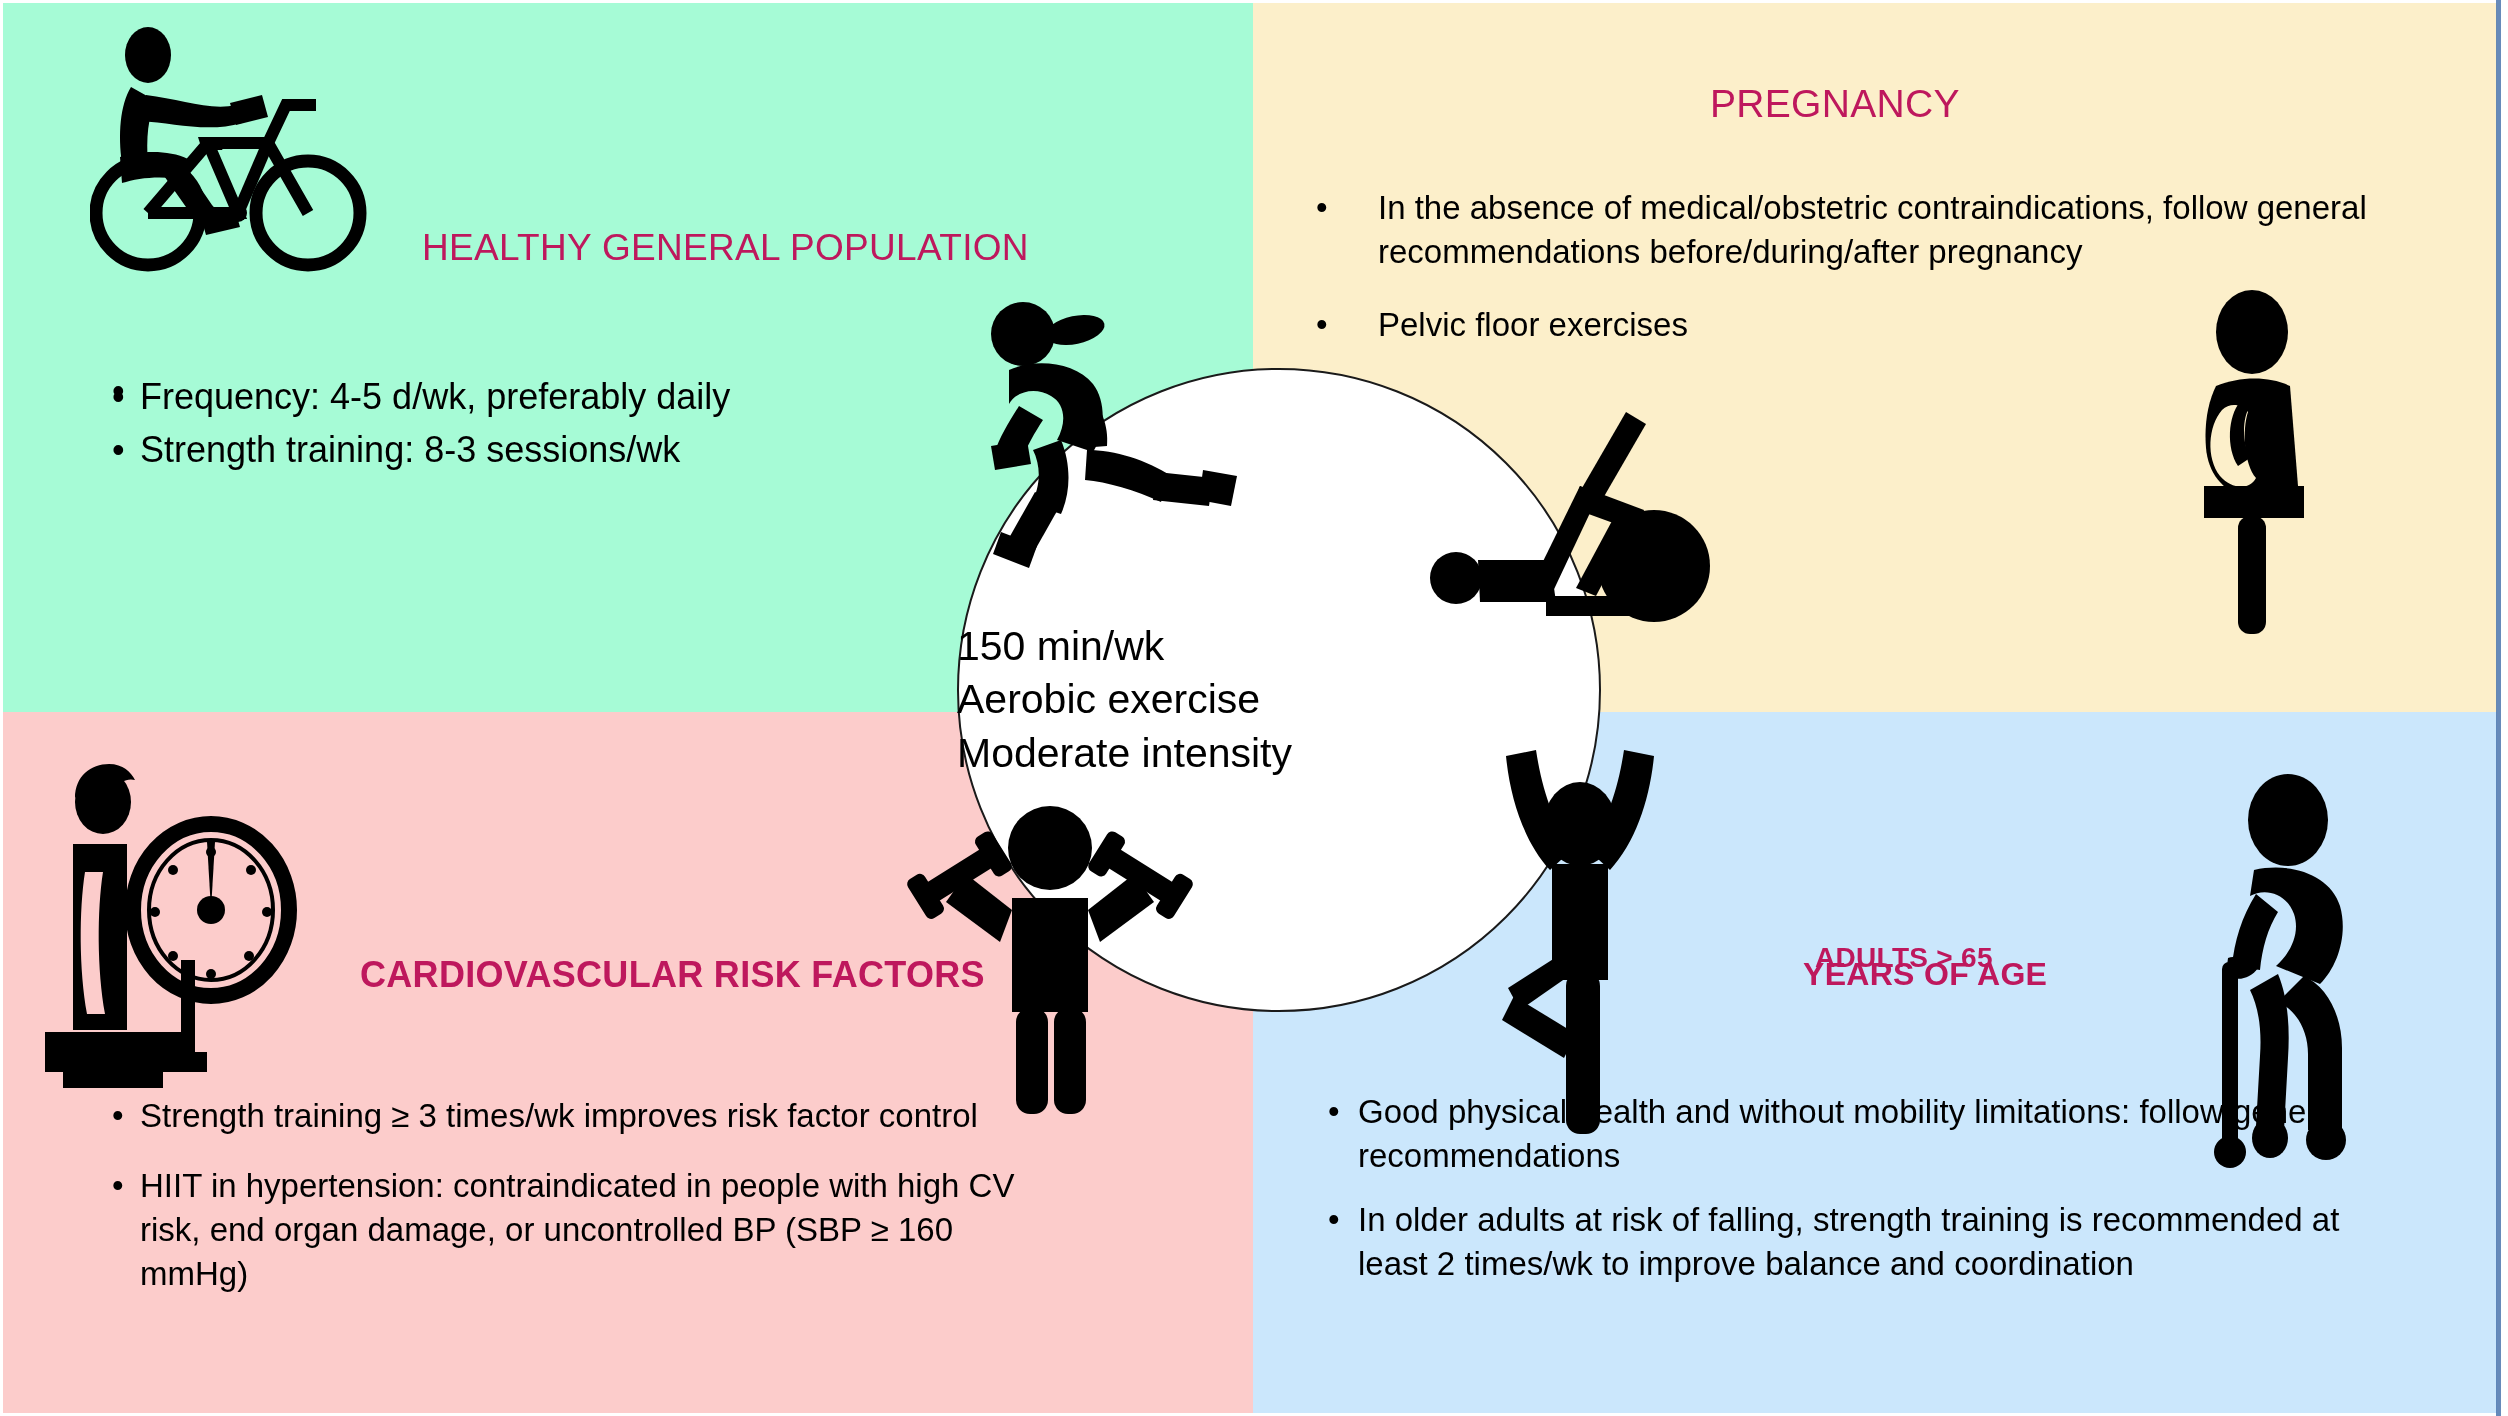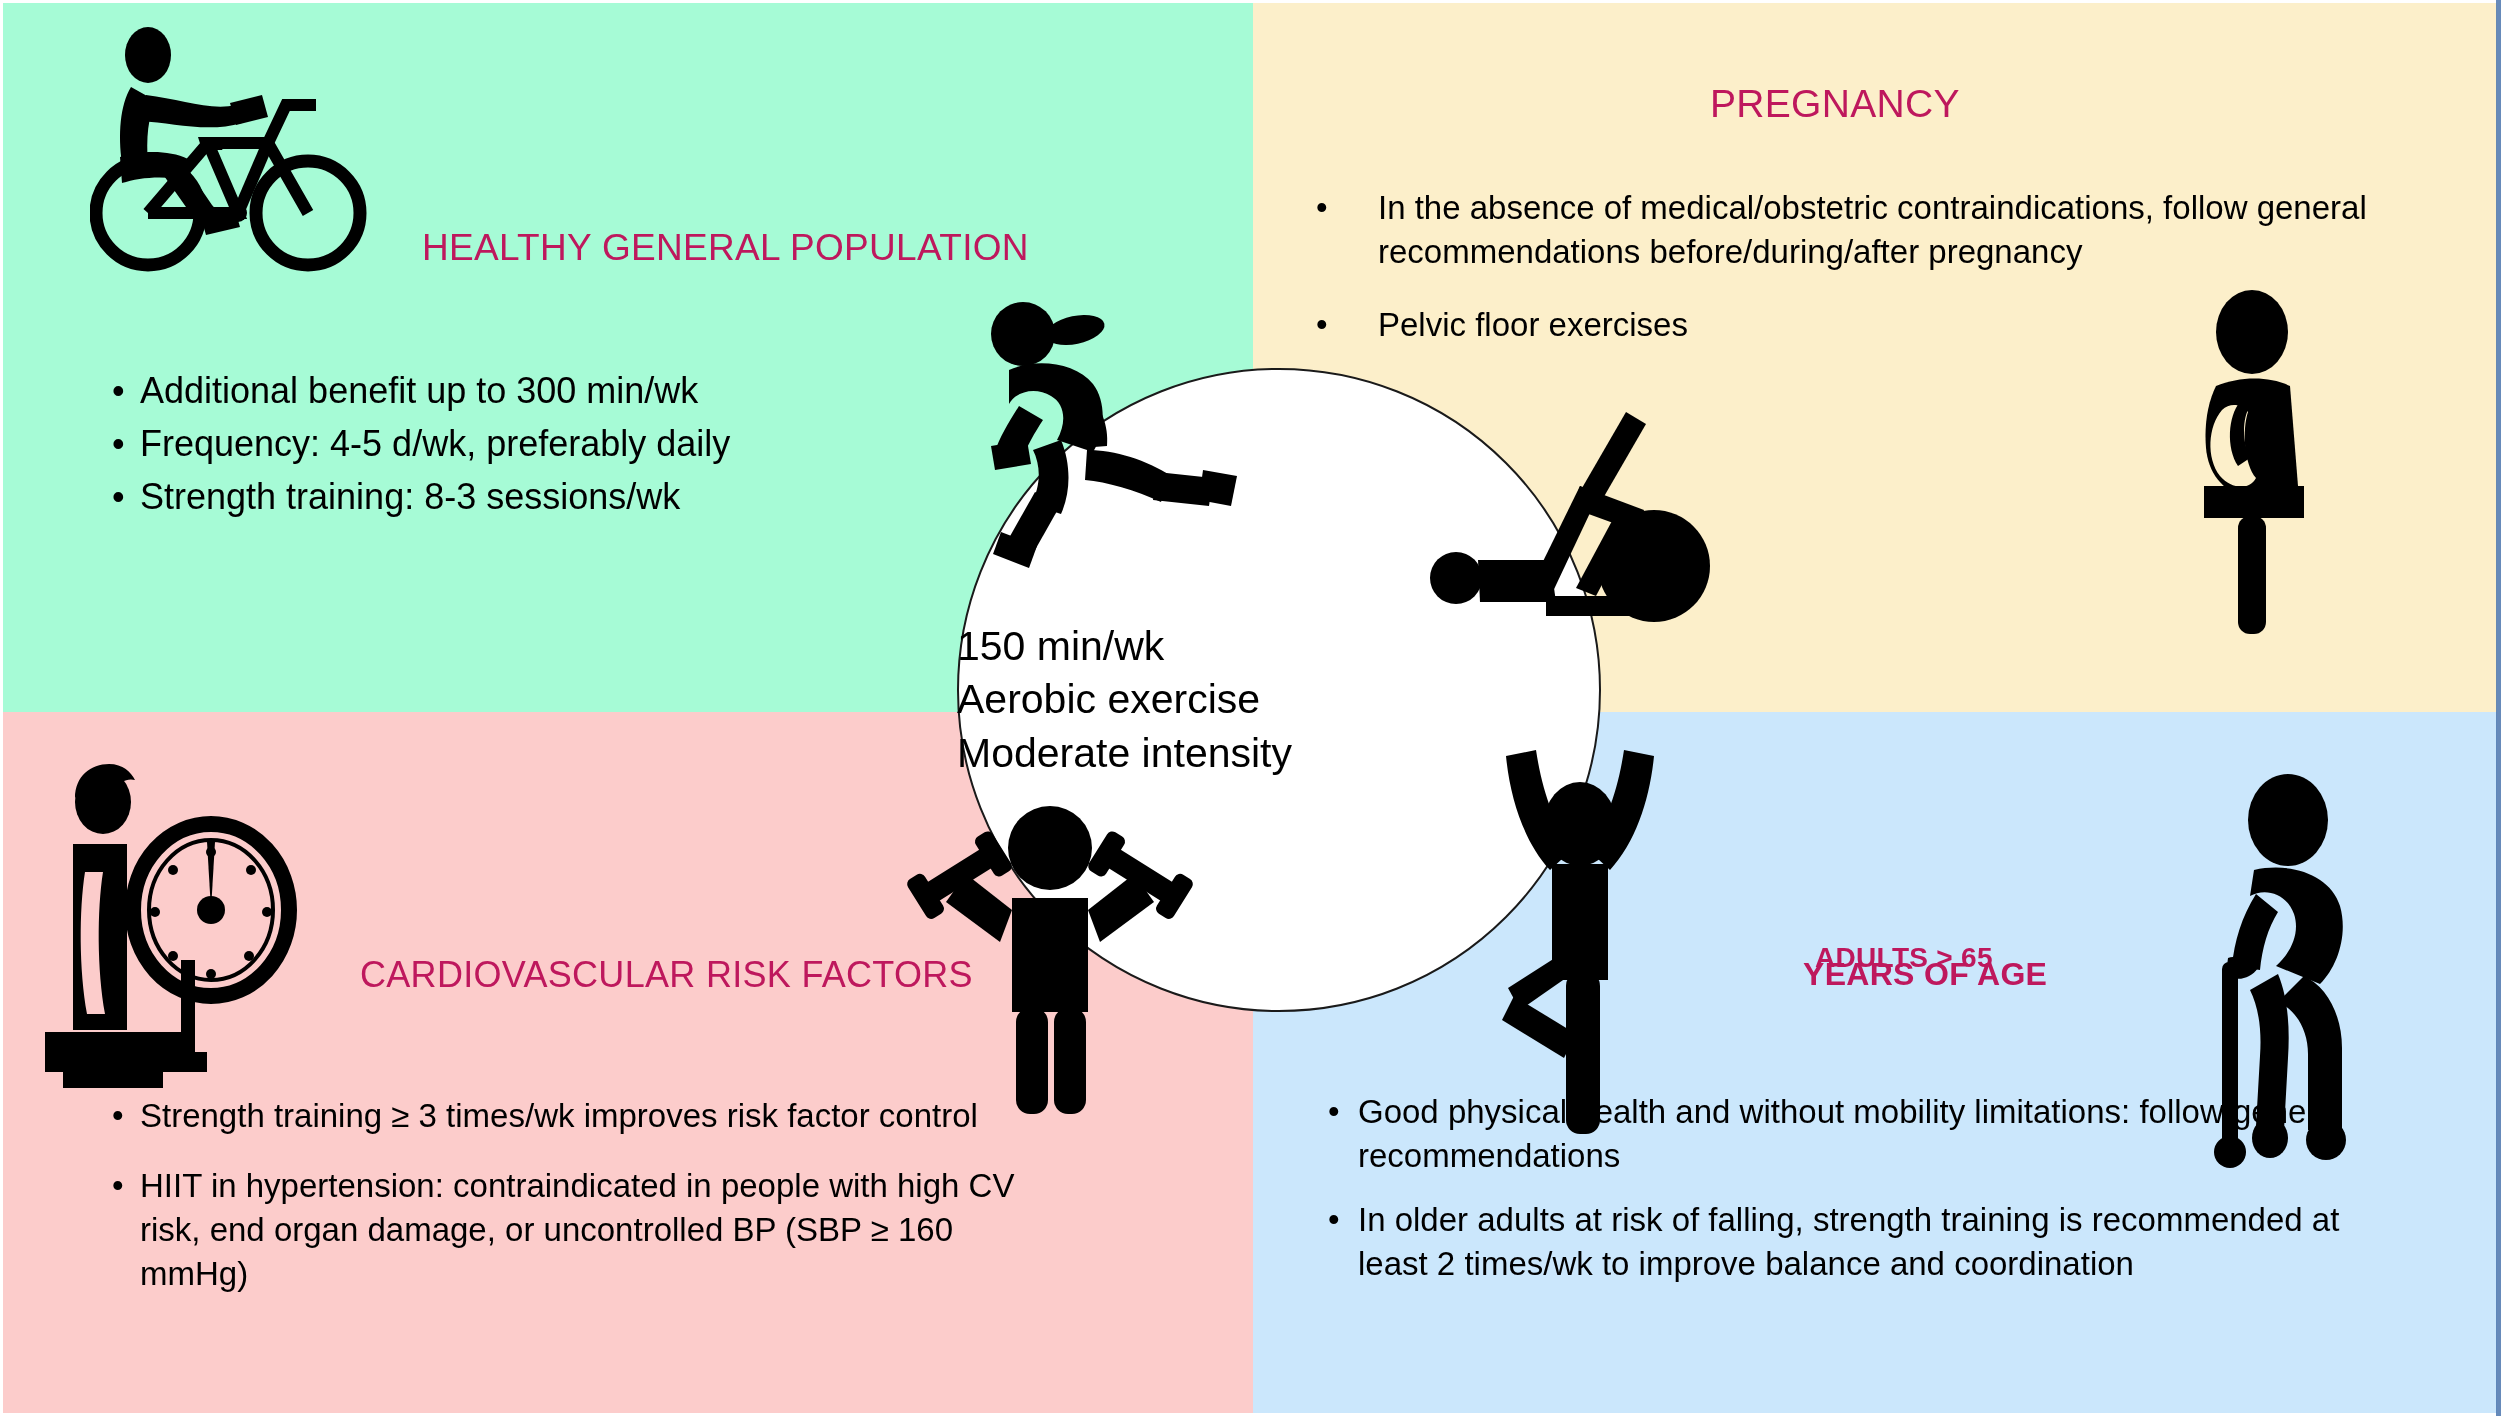--- a/index.html
+++ b/index.html
@@ -56,20 +56,21 @@
     left: 422px; top: 227px;
     font-size: 37px;
   }
   #heading-pregnancy {
     left: 1710px; top: 82px;
     font-size: 39px;
   }
   #heading-cvrisk-line1 {
     left: 360px; top: 954px;
     font-size: 36px;
+    font-weight: bold;
   }
   #heading-cvrisk-line2 {
     left: 348px; top: 1013px;
     font-size: 36px;
   }
   #heading-older-line1 {
     left: 1815px; top: 942px;
     font-size: 28px;
     font-weight: 700;
   }
@@ -219,21 +220,20 @@
         <path d="M112 196 L146 188 L150 202 L116 210 Z"></path>
       </g>
     </svg>
   </div>
 
   <div class="heading" id="heading-healthy">HEALTHY GENERAL POPULATION</div>
 
   <ul class="bullets" id="bullets-healthy">
     <li>
       <span class="dot">•</span>
-      <span class="txt">Additional benefit up to 300 min/wk</span>
     </li>
     <li>
       <span class="dot">•</span>
       <span class="txt">Frequency: 4-5 d/wk, preferably daily</span>
     </li>
     <li>
       <span class="dot">•</span>
       <span class="txt">Strength training: 8-3 sessions/wk</span>
     </li>
   </ul>

